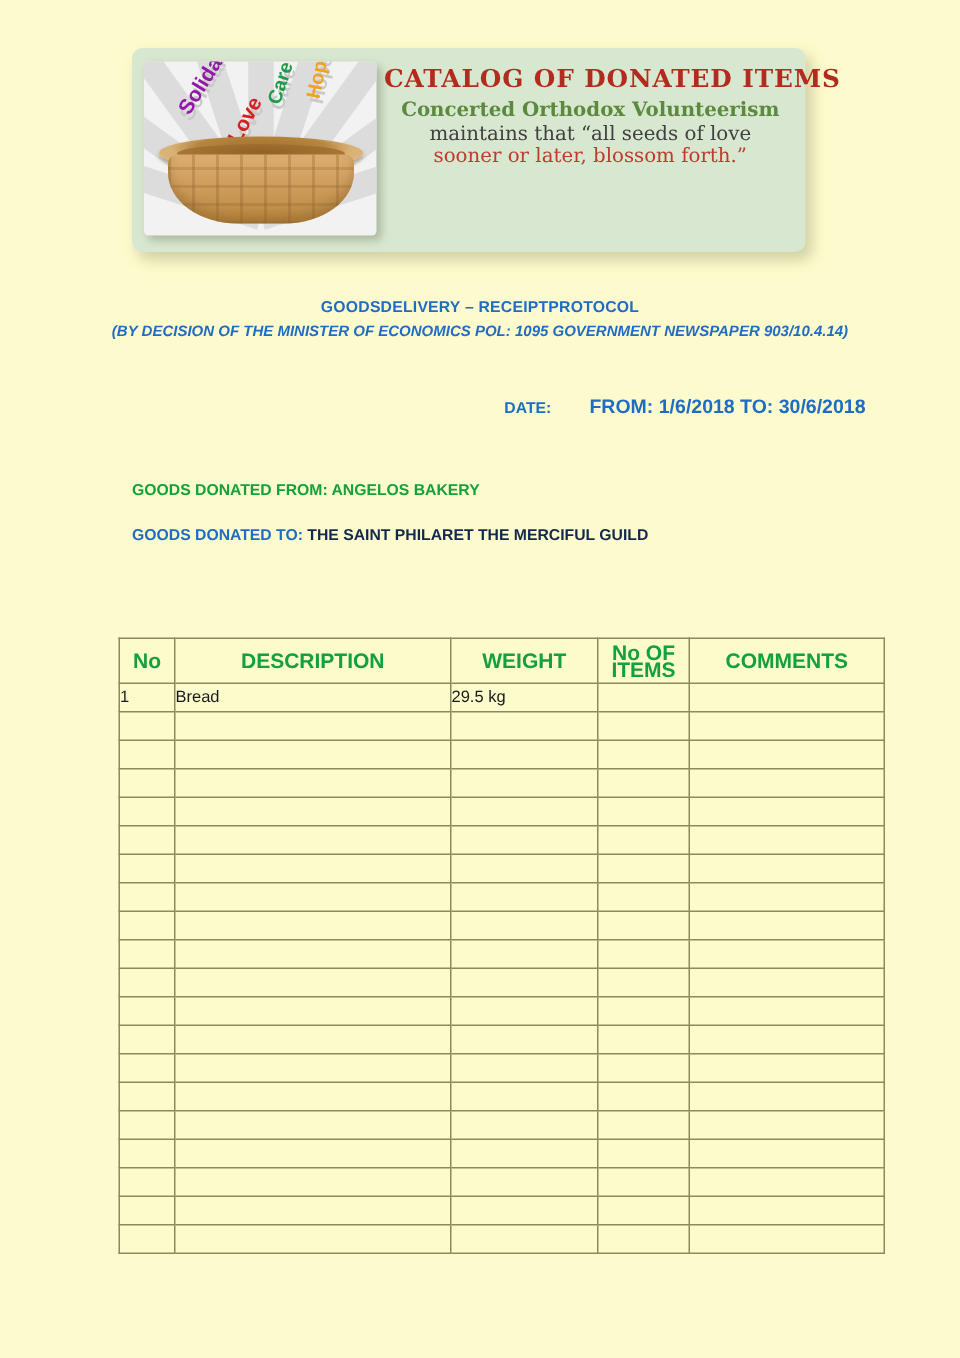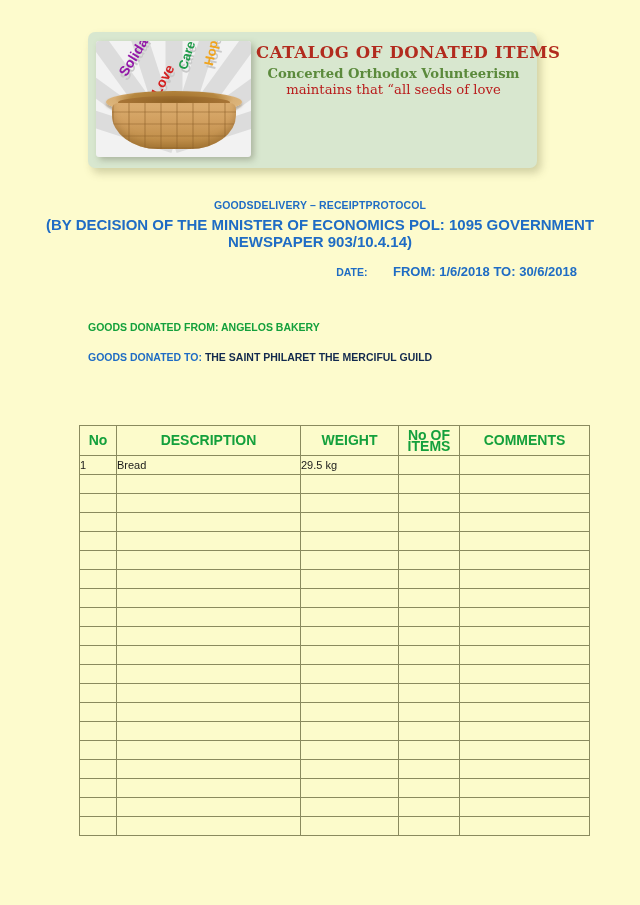--- a/index.html
+++ b/index.html
@@ -102,21 +102,21 @@
   
   #protocol-title {
     position:absolute; left:0; top:199px; width:640px;
     text-align:center;
     font-size:10.5px; font-weight:bold; color:#1f6cc4;
     letter-spacing:.15px;
   }
   #legal-line {
     position:absolute; left:0; top:216px; width:640px;
     text-align:center;
-    font-size:15px; font-weight:bold; color:#1f6cc4;
+    font-size:10px; font-weight:bold; font-style:italic; color:#1f6cc4;
   }
   #date-line {
     position:absolute; left:0; top:262px; width:577px;
     text-align:right;
     color:#1f6cc4; font-weight:bold;
   }
   #date-label { font-size:10.5px; }
   #date-value { font-size:13px;padding-left:21px; }
 
   #from-line {
@@ -192,21 +192,22 @@
       <div id="basket-rim"></div>
       <div id="basket-rim-inner"></div>
       <div id="basket-body"></div>
     </div>
   </div>
 
   <div id="banner-text">
     <div id="catalog-title">CATALOG OF DONATED ITEMS</div>
     <div id="quote-block">
         <div class="quote-line" style="color: rgb(91, 138, 60); font-weight: bold;">Concerted Orthodox Volunteerism</div>
-        <div class="quote-line" style="color: #b91c1c;">maintains that “all seeds of love</div>
+        <div class="quote-line" style="color: #404040;">maintains that “all seeds of love</div>
+        <div class="quote-line" style="color: rgb(192, 57, 43);">sooner or later, blossom forth.”</div>
       </div>
   </div>
 </div>
 
 <div id="protocol-title">GOODSDELIVERY – RECEIPTPROTOCOL</div>
 
 <div id="legal-line">(BY DECISION OF THE MINISTER OF ECONOMICS POL: 1095  GOVERNMENT NEWSPAPER 903/10.4.14)</div>
 
 <div id="date-line">
   <span id="date-label">DATE:</span>

